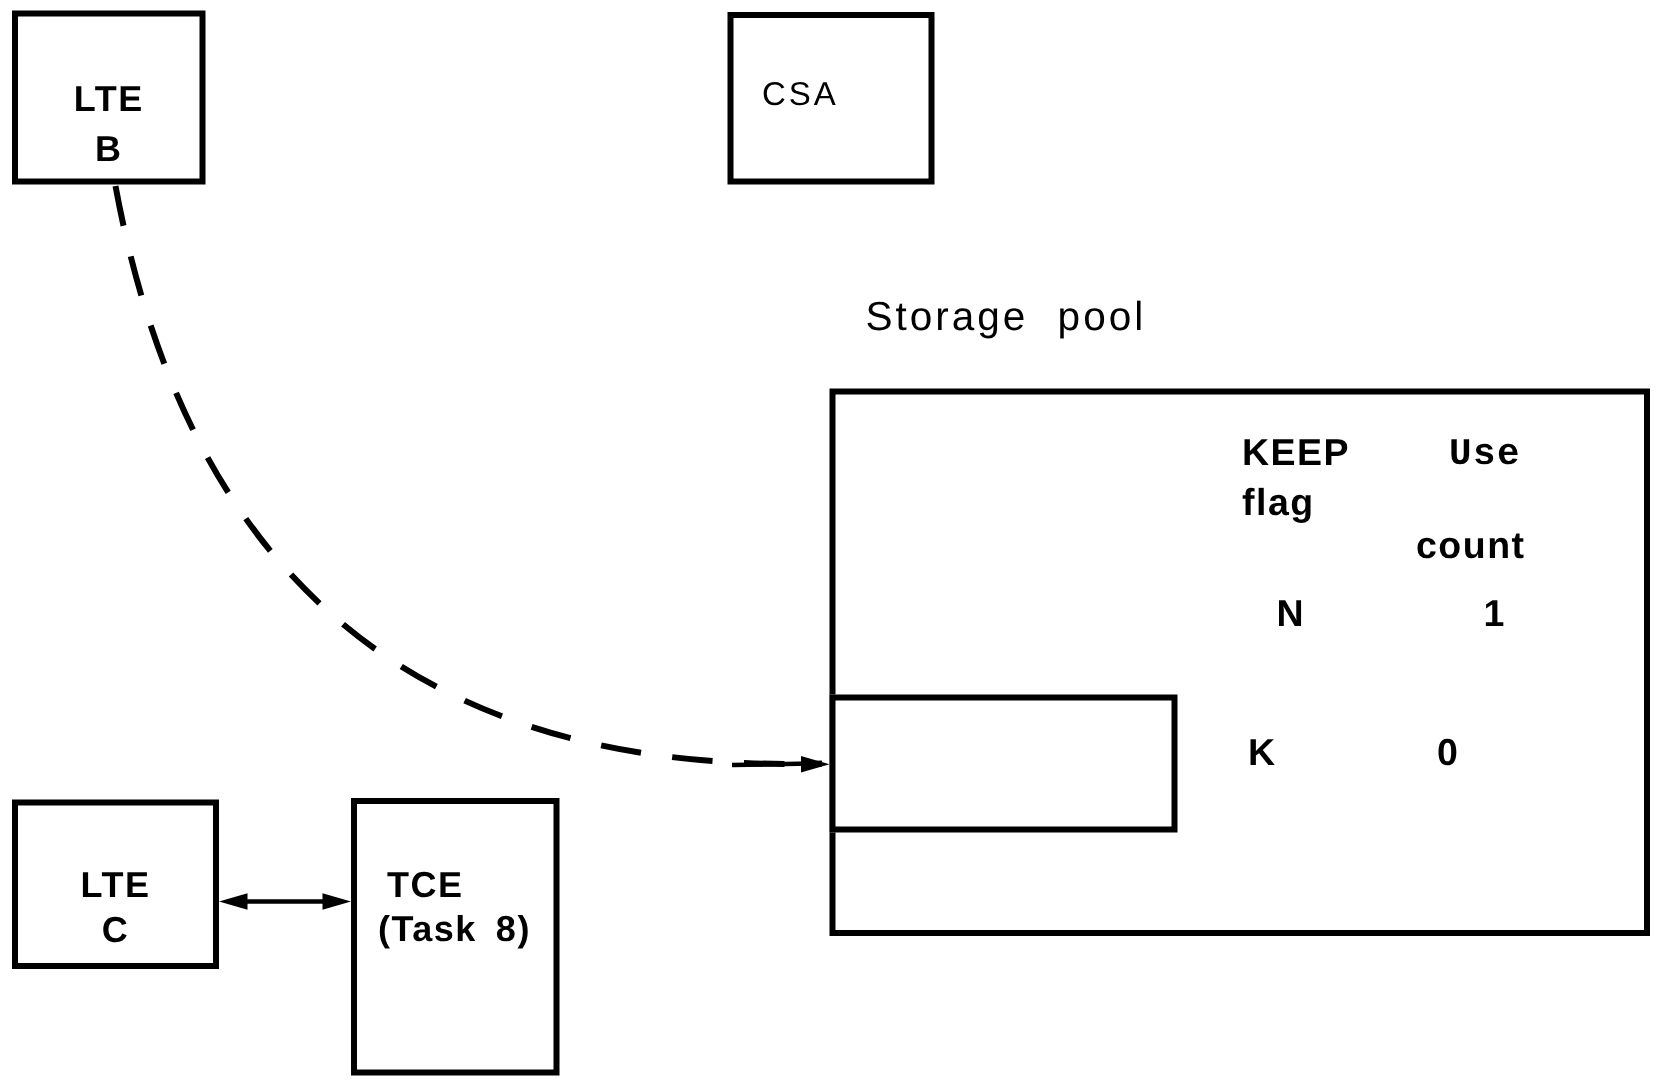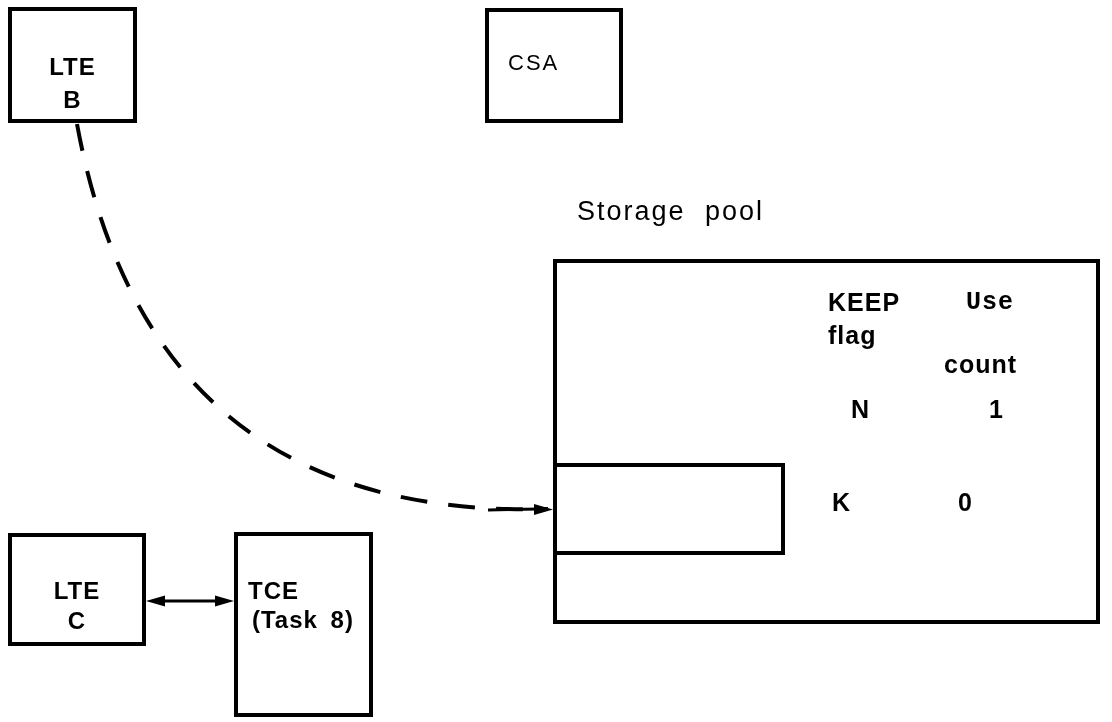--- a/index.html
+++ b/index.html
@@ -73,16 +73,16 @@
   <div class="box" style="left:553px; top:463px; width:232px; height:92px;"></div>
 
   <span class="lbl fs23" style="left:832px; top:490px;">K</span>
   <span class="lbl fs23" style="left:958px; top:490px;">0</span>
 
   <div class="box" style="left:8px; top:533px; width:138px; height:113px;"></div>
   <span class="lbl center fs24" style="left:8px; top:579px; width:138px;">LTE</span>
   <span class="lbl center fs24" style="left:8px; top:609px; width:138px;">C</span>
 
   <div class="box" style="left:234px; top:532px; width:139px; height:185px;"></div>
-  <span class="lbl fs24" style="left:248px; top:579px;">TCE</span>
+  <span class="lbl fs24" style="left:258px; top:579px;">TCE</span>
   <span class="lbl fs24" style="left:252px; top:608px;">(Task 8)</span>
 
 </div>
 
 </body></html>

